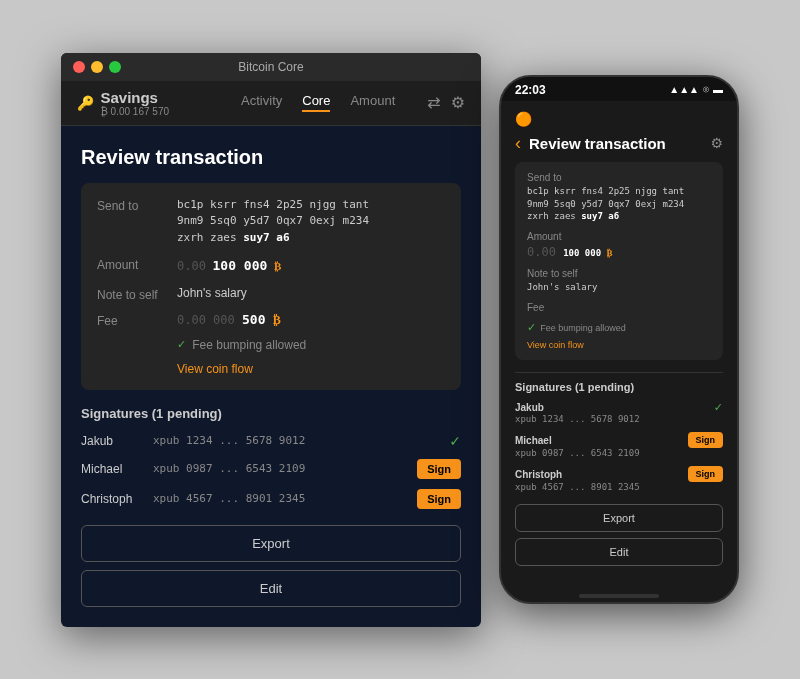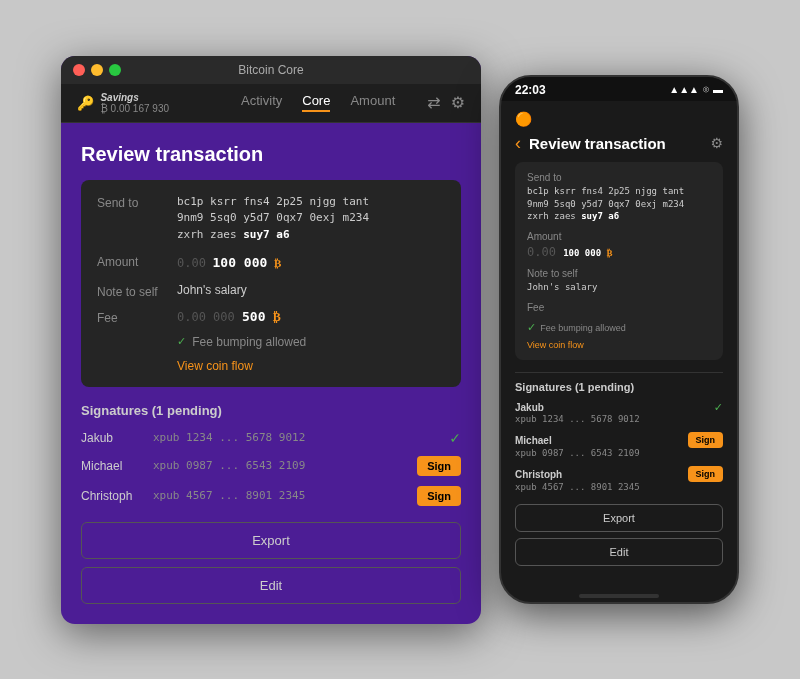--- a/index.html
+++ b/index.html
@@ -21,22 +21,22 @@
       padding: 20px;
       width: 800px;
       height: 679px;
       justify-content: center;
       align-items: center;
     }
 
     
     .desktop-window {
       width: 420px;
-      background: #4c1d95;
-      border-radius: 14px;
+      background: #0f172a;
+      border-radius: 6px;
       overflow: hidden;
       box-shadow: 0 10px 40px rgba(0,0,0,0.5);
     }
     .window-titlebar {
       background: #2a2a2a;
       display: flex;
       align-items: center;
       padding: 8px 12px;
       position: relative;
     }
@@ -70,21 +70,21 @@
       display: flex;
       align-items: center;
       gap: 6px;
       color: #ccc;
       font-size: 12px;
     }
     .wallet-icon {
       color: #888;
       font-size: 14px;
     }
-    .wallet-name { font-size: 10px; color: #ccc; font-weight: 600; font-style: italic; }
+    .wallet-name { font-size: 15px; color: #ccc; font-weight: 600; }
     .wallet-balance { font-size: 10px; color: #888; }
     .nav-tabs {
       display: flex;
       gap: 20px;
       margin-left: auto;
       margin-right: 32px;
     }
     .nav-tab {
       color: #888;
       font-size: 13px;
@@ -389,21 +389,21 @@
         <div class="traffic-light tl-green"></div>
       </div>
       <span class="window-title">Bitcoin Core</span>
     </div>
 
     <div class="window-nav">
       <div class="wallet-info">
         <span class="wallet-icon">🔑</span>
         <div>
           <div class="wallet-name">Savings</div>
-          <div class="wallet-balance">₿ 0.00 167 930</div>
+          <div class="wallet-balance">₿ 0.00 167 570</div>
         </div>
       </div>
       <div class="nav-tabs">
         <span class="nav-tab">Activity</span>
         <span class="nav-tab active">Core</span>
         <span class="nav-tab">Amount</span>
       </div>
       <div class="nav-icons">
         <span>⇄</span>
         <span>⚙</span>

